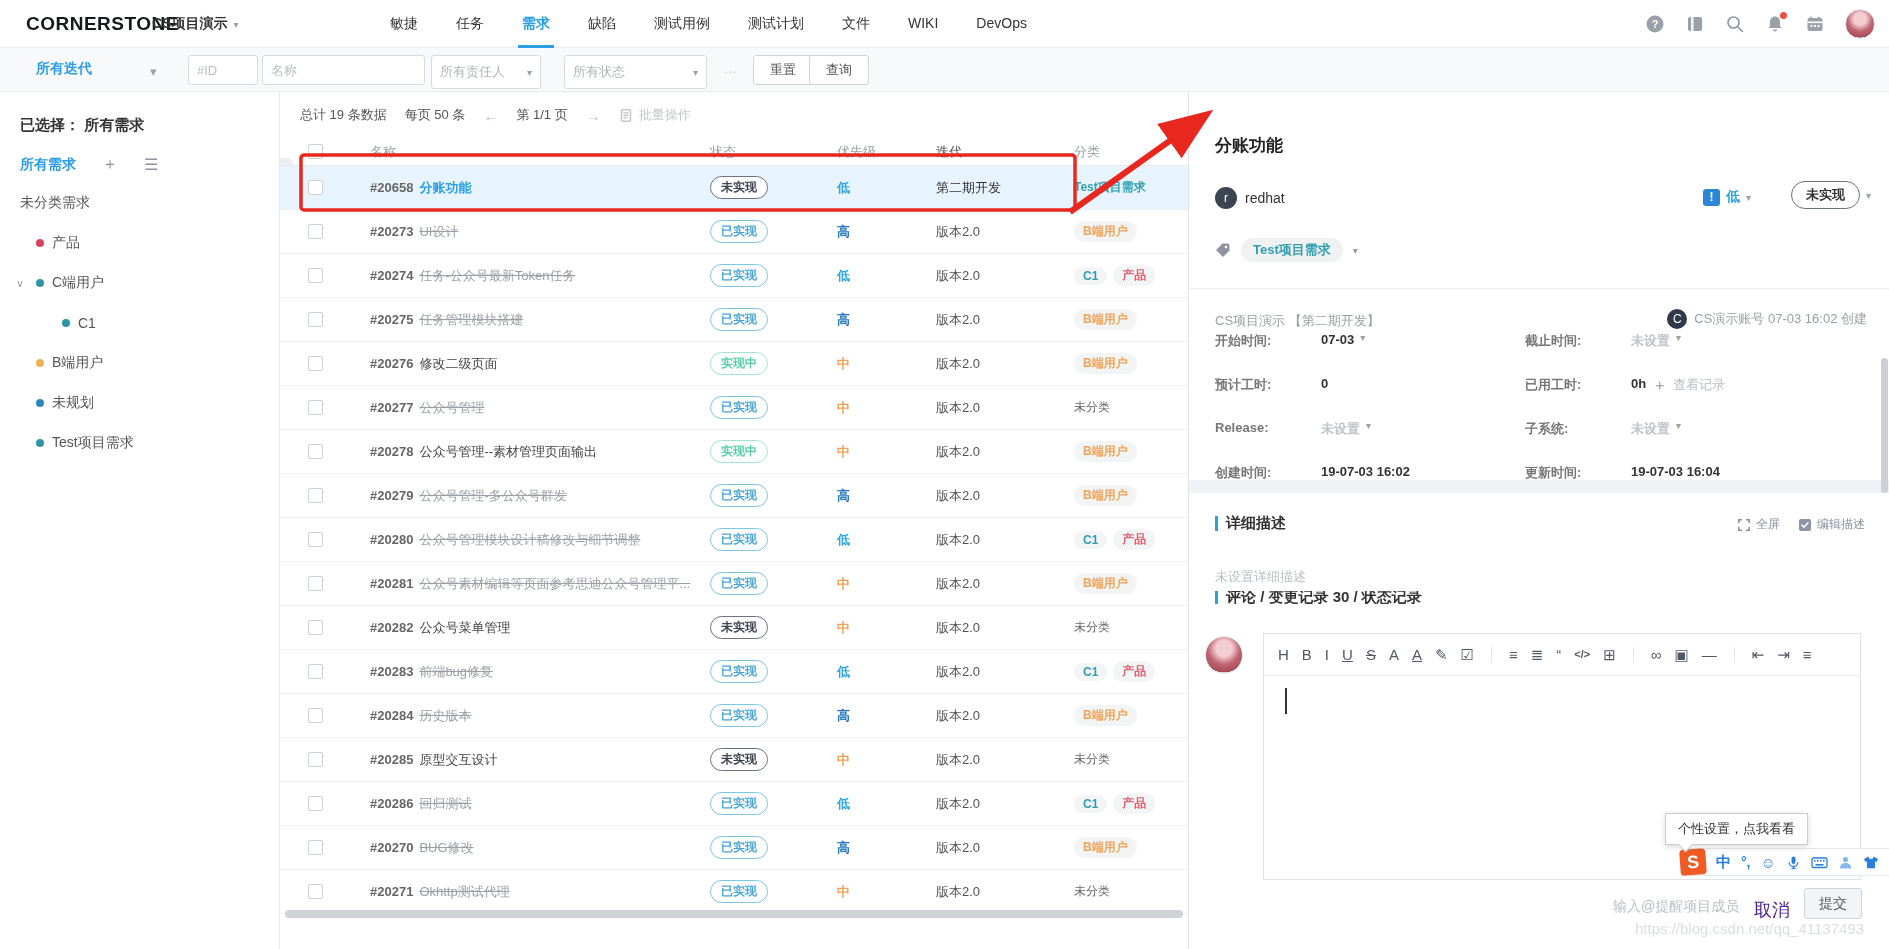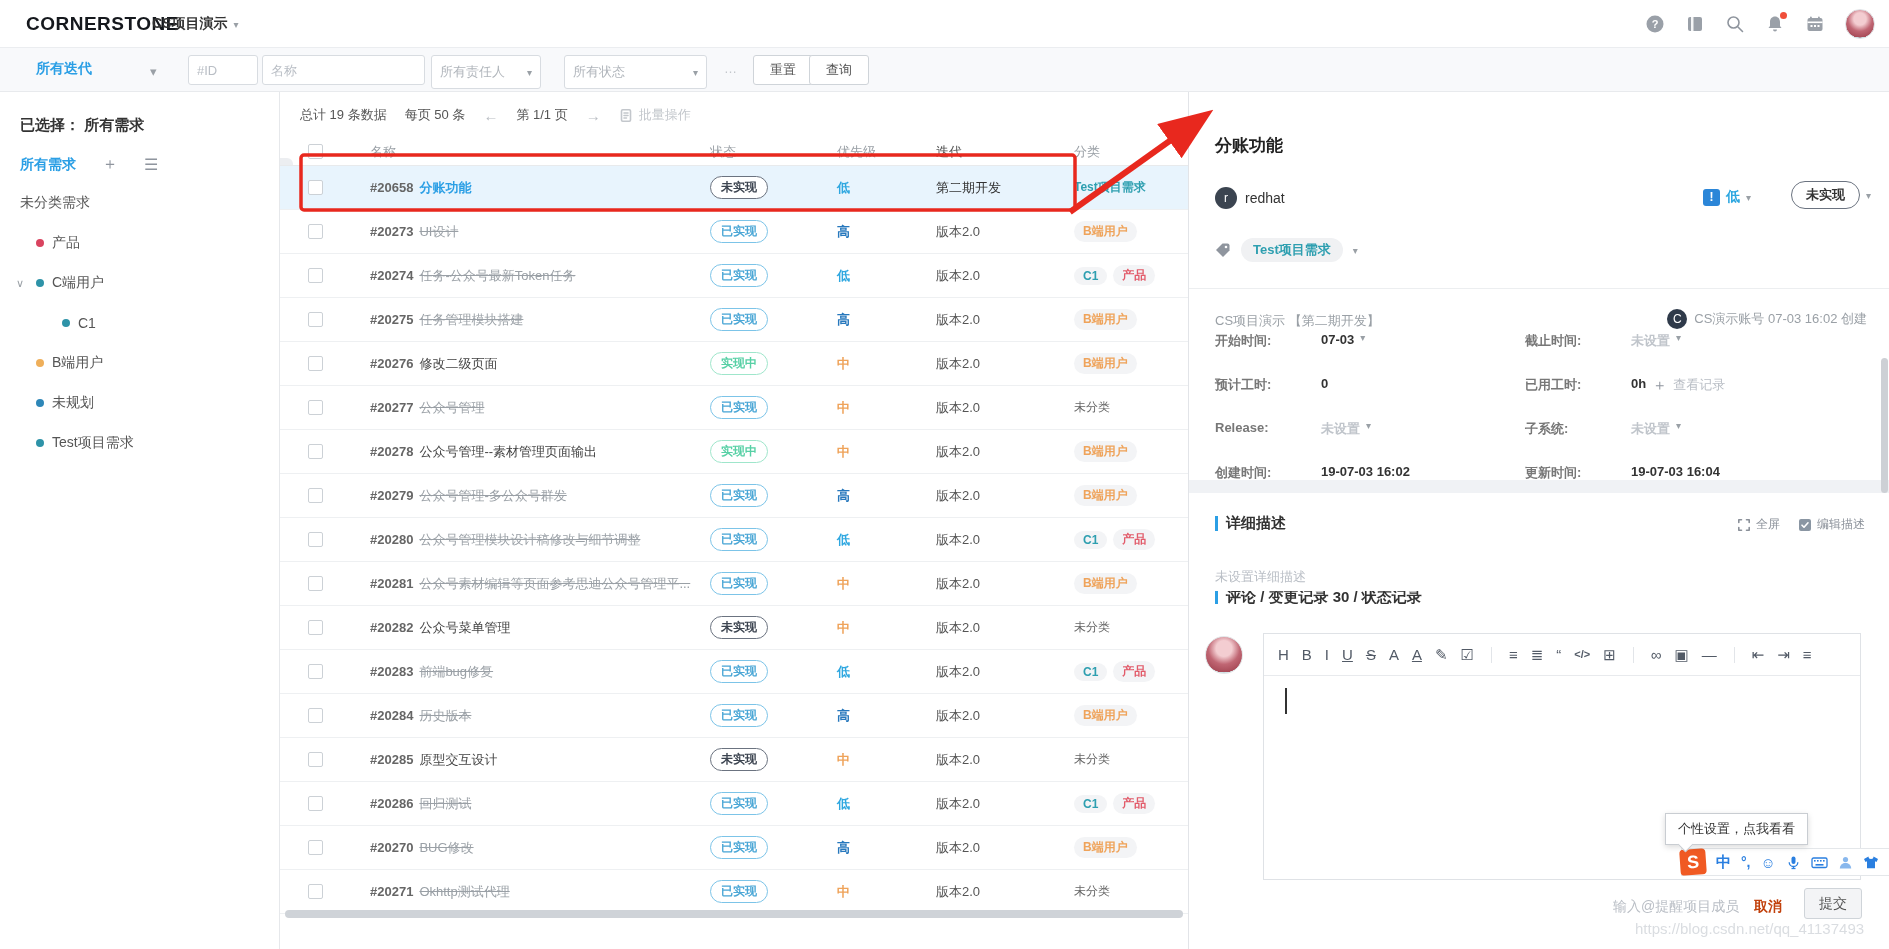--- a/index.html
+++ b/index.html
@@ -127,37 +127,48 @@
   .tb-sep { width:1px; height:16px; background:#e2e5e9; margin:0 4px; }
   #editor-cursor { position:absolute; left:96px; top:640px; width:1.5px; height:26px; background:#333; }
   
   #ime-tooltip { position:absolute; left:476px; top:765px; padding:6px 12px; background:#fff; border:1px solid #c9cdd2; box-shadow:0 2px 6px rgba(0,0,0,.15); font-size:13px; color:#333; z-index:26; }
   #ime-tooltip:after { content:""; position:absolute; left:14px; bottom:-6px; width:10px; height:10px; background:#fff; border-right:1px solid #c9cdd2; border-bottom:1px solid #c9cdd2; transform:rotate(45deg); }
   #ime-bar { position:absolute; left:492px; top:800px; height:28px; display:flex; align-items:center; gap:10px; background:#fff; border:1px solid #e4e7ea; padding:0 8px 0 0; z-index:25; }
   #sogou-logo { width:26px; height:26px; background:#f05a23; border-radius:4px; color:#fff; font-weight:800; font-size:18px; display:flex; align-items:center; justify-content:center; transform:rotate(-4deg); margin-left:-2px; cursor:pointer; }
   .ime-ico { color:#2a7fe0; font-weight:700; font-size:15px; cursor:pointer; display:flex; align-items:center; }
   
   #mention-hint { position:absolute; left:424px; top:850px; color:#b9bec5; font-size:14px; }
-  #cancel-btn { position:absolute; left:565px; top:850px; color:#c2410c; font-size:14px; cursor:pointer;font-weight:bold; }
+  #cancel-btn { position:absolute; left:565px; top:850px; color:#4c1d95; font-size:18px; cursor:pointer; }
   #submit-btn { position:absolute; left:615px; top:840px; width:58px; height:31px; border:1px solid #cfd4d9; border-radius:3px; background:#f3f4f6; color:#555; font-size:14px; text-align:center; line-height:29px; cursor:pointer; }
   #watermark { position:absolute; left:446px; top:872px; color:#dadde1; font-size:15px; }
   #panel-scrollbar { position:absolute; right:1px; top:310px; width:7px; height:135px; border-radius:4px; background:#cdd0d5; cursor:pointer; }
 
   
   #annot { position:absolute; left:0; top:0; z-index:40; pointer-events:none; }
 </style>
 </head>
 <body>
 
 <div id="topnav">
   <div id="logo">CORNERSTONE</div>
   <div id="project-switch">
     <span>CS项目演示</span>
     <span class="chev">▾</span>
   </div>
+  <div id="nav-tabs">
+      <div class="nav-item">敏捷</div>
+      <div class="nav-item">任务</div>
+      <div class="nav-item active">需求</div>
+      <div class="nav-item">缺陷</div>
+      <div class="nav-item">测试用例</div>
+      <div class="nav-item">测试计划</div>
+      <div class="nav-item">文件</div>
+      <div class="nav-item">WIKI</div>
+      <div class="nav-item">DevOps</div>
+    </div>
   <div id="nav-icons">
       <span class="nav-ico">
         <svg width="20" height="20" viewBox="0 0 20 20">
           <circle cx="10" cy="10" r="8.5" fill="#9aa0a8"></circle>
           <text x="10" y="14" font-size="11" font-weight="bold" fill="#fff" text-anchor="middle">?</text>
         </svg>
       </span>
       <span class="nav-ico">
         <svg width="20" height="20" viewBox="0 0 20 20">
           <rect x="3" y="3" width="14" height="14" rx="2" fill="#9aa0a8"></rect>

